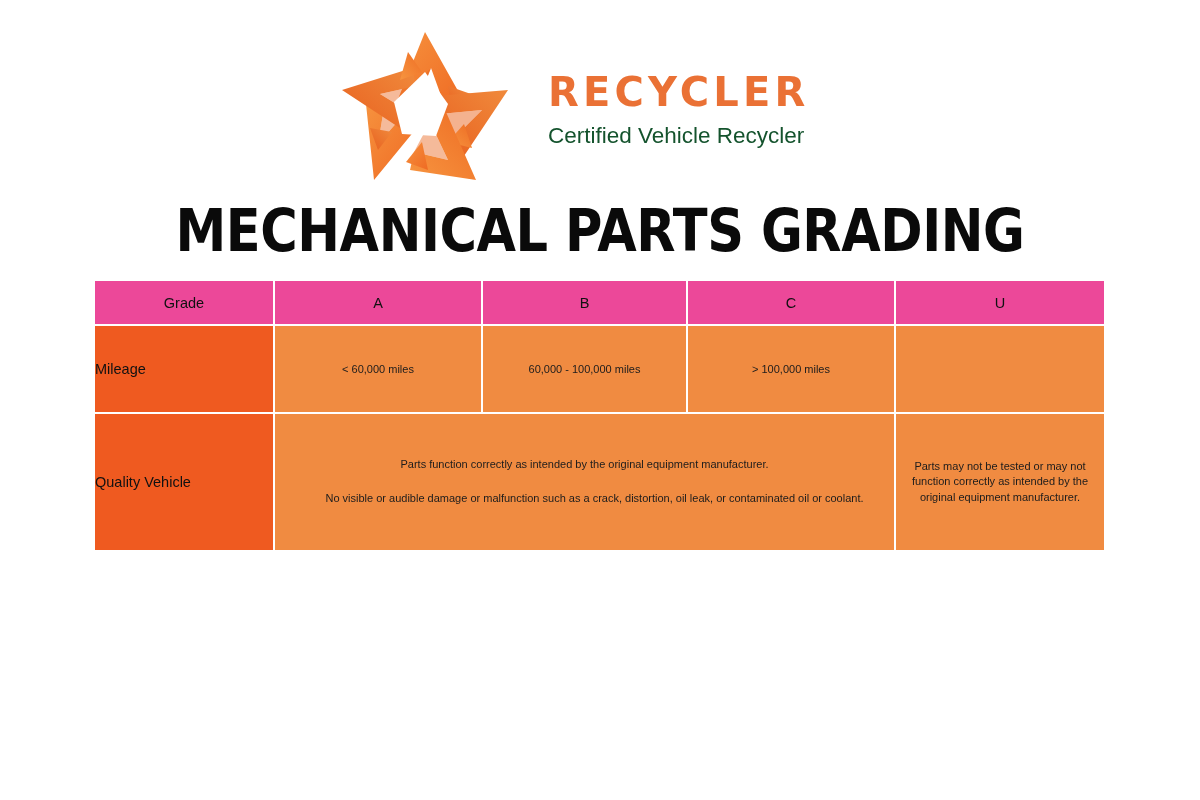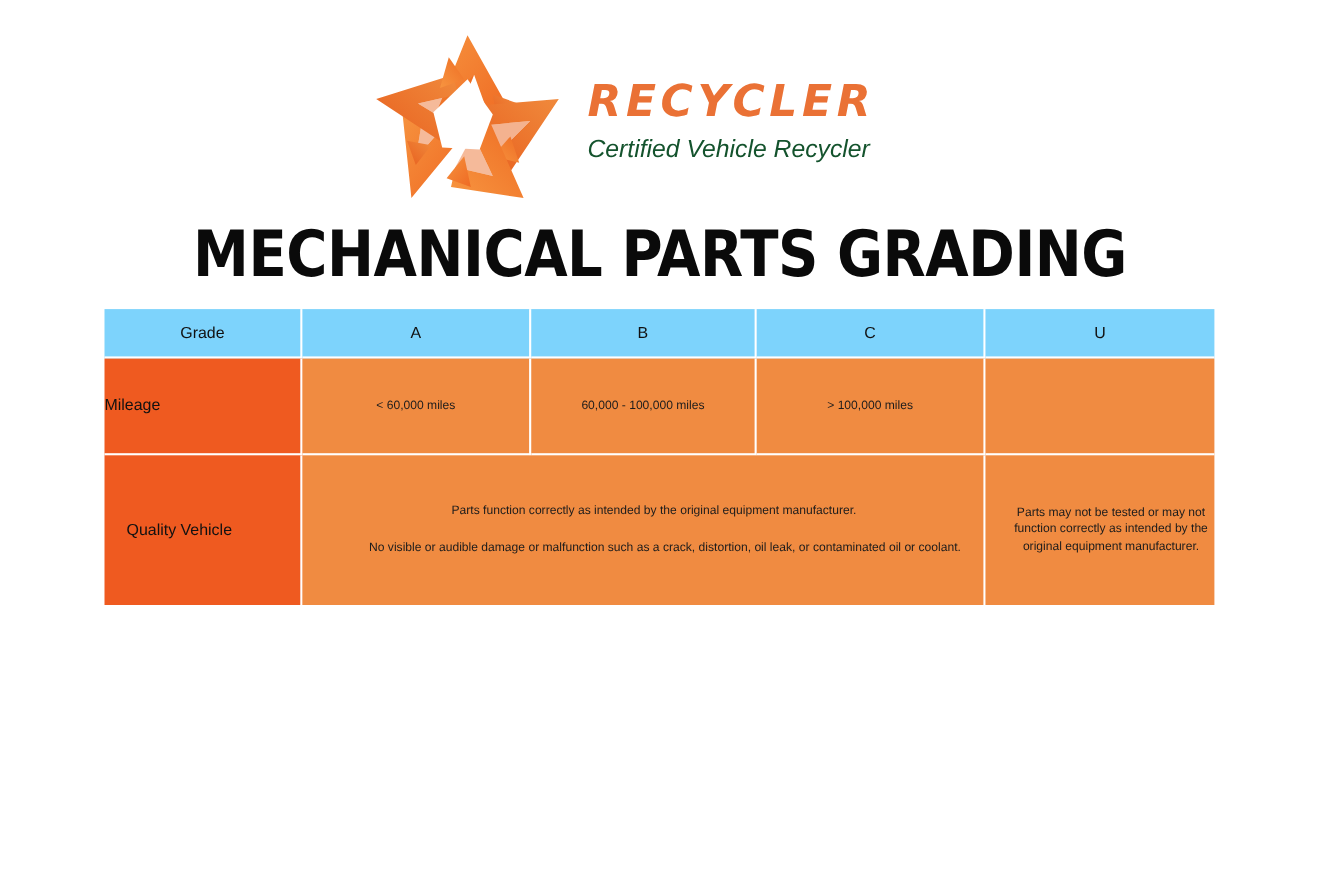--- a/index.html
+++ b/index.html
@@ -32,24 +32,23 @@
   }
   .logo-star {
     position: absolute;
     left: 0px;
     top: 0px;
     width: 178px;
     height: 158px;
   }
   .logo-text {
     position: absolute;
-    left: 198px;
+    left: 212px;
     top: 44px;
     width: 240px;
-    font-style: italic;
   }
   .logo-wordmark {
     font-family: "DejaVu Sans", sans-serif;
     font-size: 40px;
     font-weight: bold;
     letter-spacing: 4.2px;
     color: #ea7135;
     line-height: 1;
     white-space: nowrap;
   }
@@ -98,25 +97,24 @@
     padding: 0;
     vertical-align: middle;
     font-weight: normal;
   }
   .grading-table tr td:last-child,
   .grading-table tr th:last-child {
     border-right: none;
   }
   .grading-table tr:last-child td {
     border-bottom: none;
-    padding-left: 20px;
   }
 
   .hdr {
-    background: #7dd3fc;
+    background: #ec4899;
     color: #111111;
     font-size: 14.5px;
     font-weight: bold;
     text-align: center;
     height: 43px;
     font-family: "Liberation Sans", sans-serif;
   }
   .row-label {
     background: #ef5a20;
     color: #111111;

